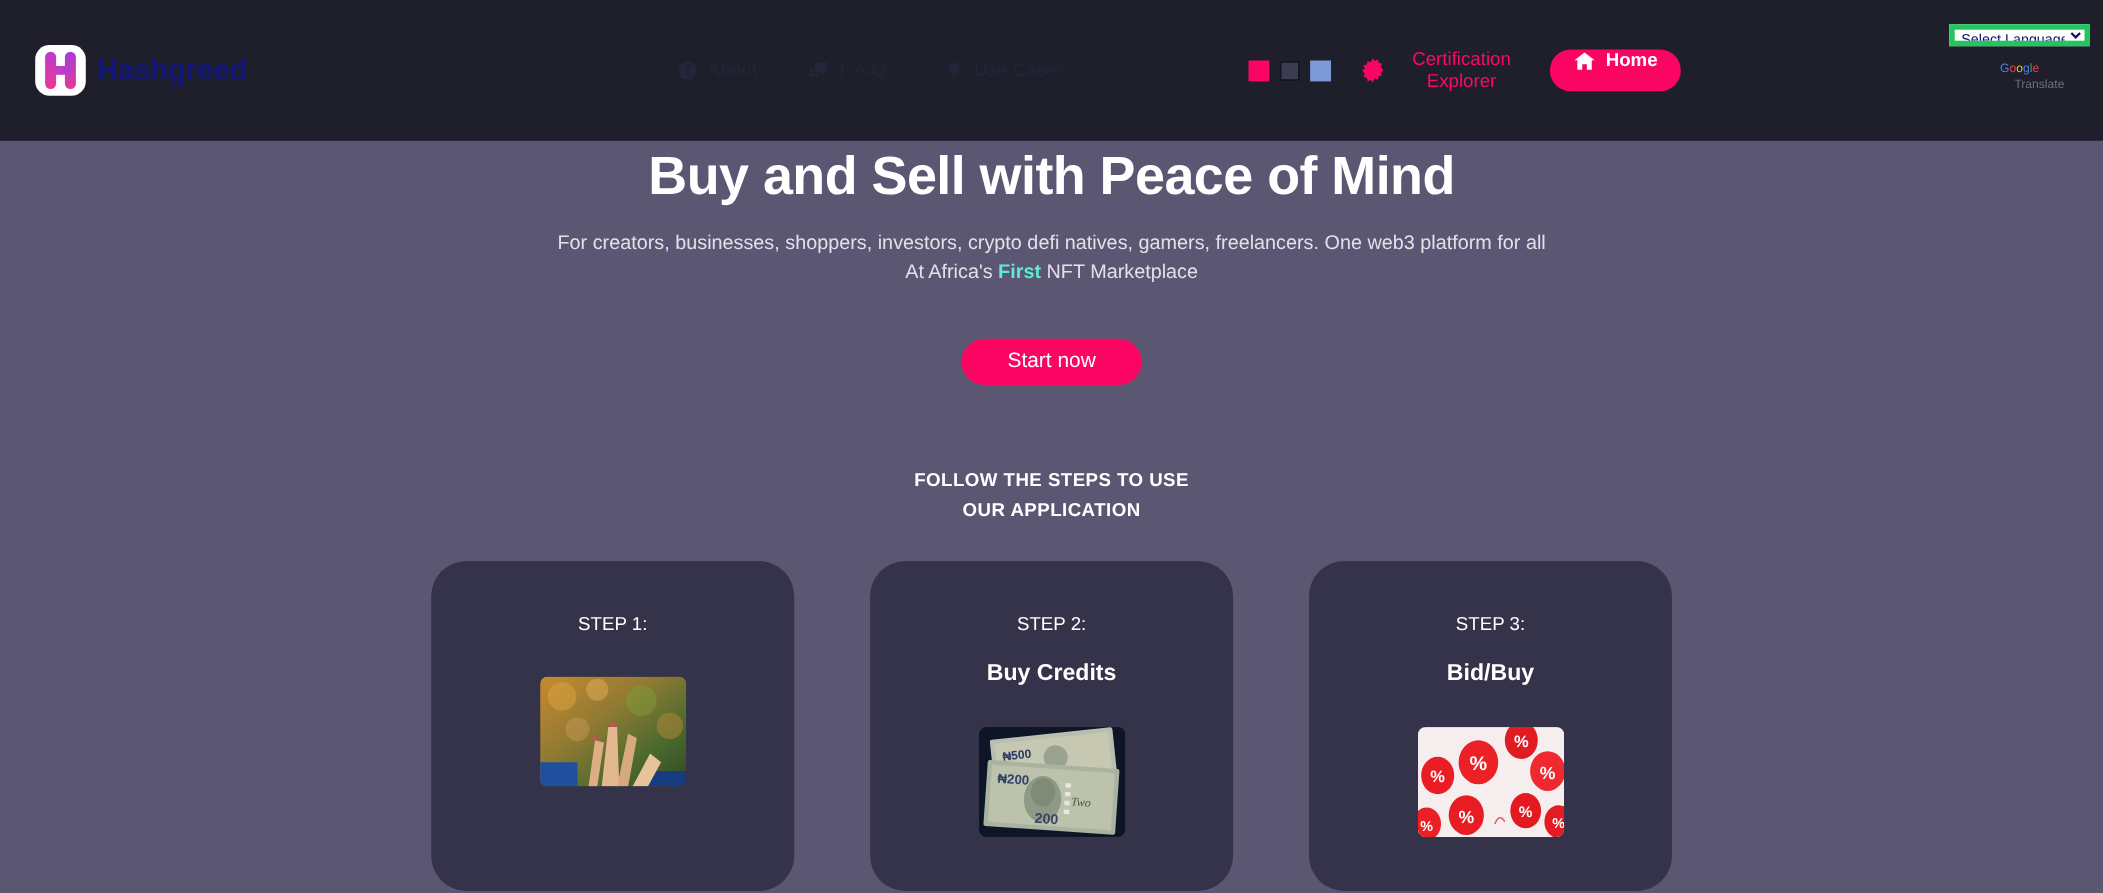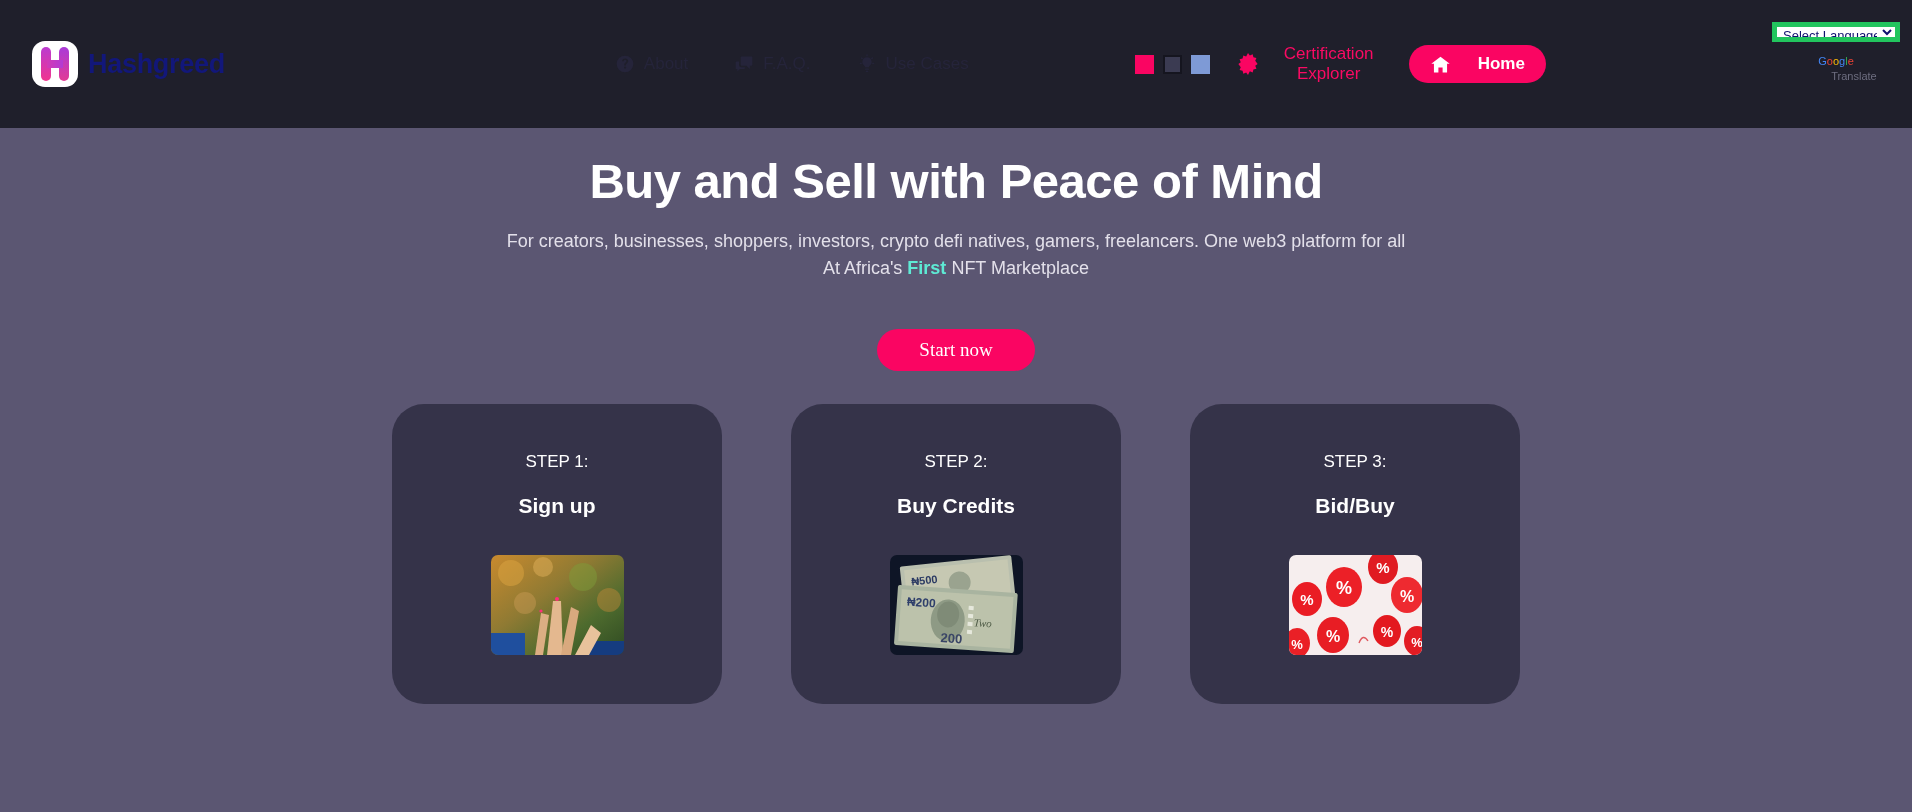--- a/index.html
+++ b/index.html
@@ -109,22 +109,22 @@
   }
 
   .home-btn {
     margin-left: 32px;
     background: #fa0562;
     border: none;
     border-radius: 999px;
     height: 38px;
     padding: 0 21px;
     display: flex;
-    align-items: center;
-    gap: 27px;
+    align-items: flex-start;
+    gap: 9px;
     cursor: pointer;
   }
   .home-btn .home-icon { width: 21px; height: 21px; display: block; fill: #ffffff; }
   .home-btn .home-label { color: #ffffff; font-size: 17px; font-weight: bold; }
 
   
   .translate {
     position: absolute;
     right: 12px;
     top: 22px;
@@ -150,21 +150,21 @@
   .gt-g i { font-style: normal; }
   .gt-g .c1 { color: #4285f4; }
   .gt-g .c2 { color: #ea4335; }
   .gt-g .c3 { color: #fbbc05; }
   .gt-g .c4 { color: #4285f4; }
   .gt-g .c5 { color: #34a853; }
   .gt-g .c6 { color: #ea4335; }
   .gt-word { color: #6e6e80; display: block; margin-top: 2px; padding-left: 36px; }
 
   
-  .hero { text-align: center; padding-top: 22px; }
+  .hero { text-align: center; padding-top: 1px; }
   .hero h1 {
     font-size: 49px;
     font-weight: bold;
     color: #ffffff;
     letter-spacing: -0.5px;
     line-height: 62px;
   }
   .hero-sub {
     margin-top: 16px;
     font-size: 18px;
@@ -173,21 +173,21 @@
   }
   .hero-sub b { font-weight: bold; color: #5eead4; }
   .start-btn {
     margin-top: 47px;
     background: #fa0562;
     border: none;
     border-radius: 999px;
     height: 42px;
     padding: 0 42px;
     color: #ffffff;
-    font-family: Liberation Serif, serif;
+    font-family: Liberation Sans, sans-serif;
     font-size: 19px;
     cursor: pointer;
   }
 
   
   .steps-title {
     margin-top: 73px;
     text-align: center;
     font-size: 17px;
     font-weight: bold;
@@ -317,26 +317,29 @@
 
   <div class="hero">
     <h1>Buy and Sell with Peace of Mind</h1>
     <div class="hero-sub">
       <span>For creators, businesses, shoppers, investors, crypto defi natives, gamers, freelancers. One web3 platform for all</span><br>
       <span>At Africa's </span><b>First</b><span> NFT Marketplace</span>
     </div>
     <button class="start-btn">Start now</button>
   </div>
 
+  <div class="steps-title">
+    <span>FOLLOW THE STEPS TO USE</span><br>
+    <span>OUR APPLICATION</span>
+  </div>
 
   <div class="cards">
 
     <div class="card">
       <div class="card-step">STEP 1:</div>
-      <div class="card-title">Sign up</div>
       <span class="card-img">
         <svg viewBox="0 0 133 100" preserveAspectRatio="none">
           <defs>
             <linearGradient id="bokeh" x1="0" y1="0" x2="1" y2="1">
               <stop offset="0%" stop-color="#c98a2e"></stop>
               <stop offset="40%" stop-color="#8f7a33"></stop>
               <stop offset="70%" stop-color="#4e6b2e"></stop>
               <stop offset="100%" stop-color="#2e4a22"></stop>
             </linearGradient>
           </defs>

